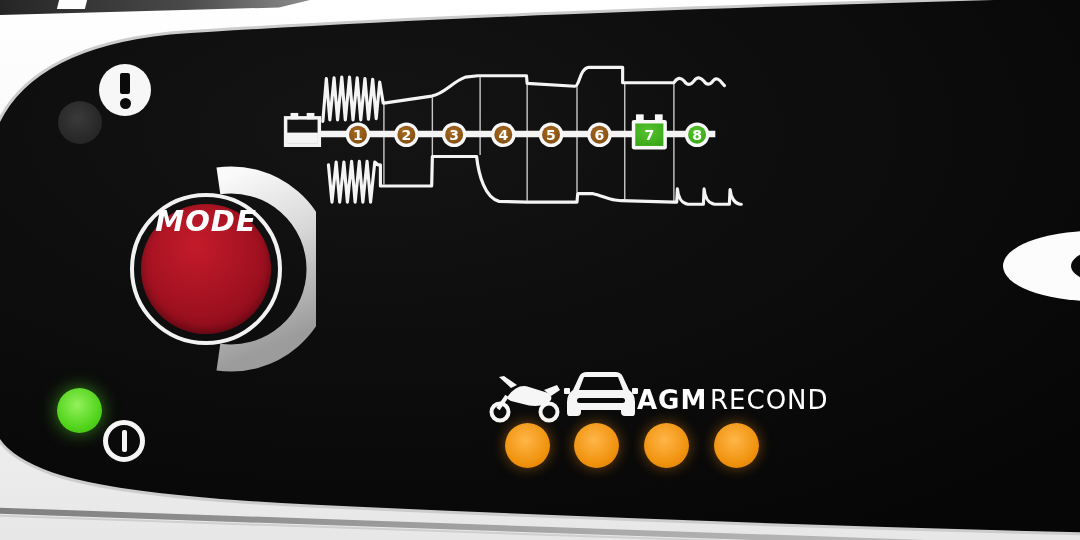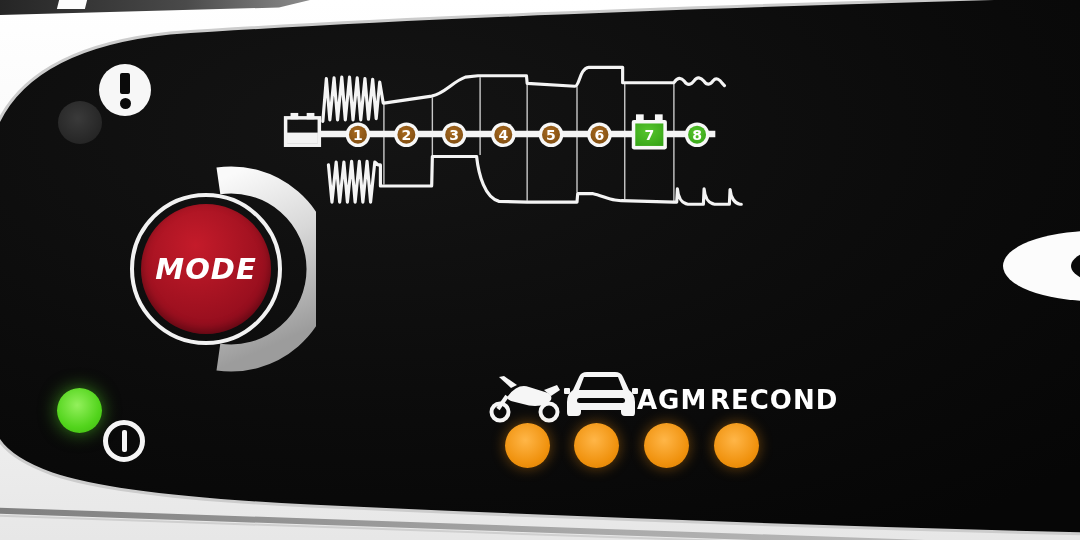--- a/index.html
+++ b/index.html
@@ -33,39 +33,39 @@
   .warn-icon{left:99px;top:64px;width:52px;height:52px;border-radius:50%;background:#f7f7f7;}
   .warn-bar{position:absolute;left:21px;top:9px;width:10px;height:21px;background:#0a0a0a;border-radius:2px;}
   .warn-dot{position:absolute;left:20.5px;top:34px;width:11px;height:11px;background:#0a0a0a;border-radius:50%;}
 
   
   .mode-arc{left:96px;top:159px;width:220px;height:220px;}
   .mode-ring{left:130px;top:193px;width:152px;height:152px;border-radius:50%;
     border:4px solid #f2f2f2;box-sizing:border-box;background:transparent;}
   .mode-btn{left:141px;top:204px;width:130px;height:130px;border-radius:50%;
     background:radial-gradient(circle at 42% 32%,#c41b2a,#a01120 55%,#82081a 100%);
-    display:flex;align-items:center;justify-content:center;cursor:pointer;
+    display:flex;align-items:flex-start;justify-content:center;cursor:pointer;
     box-shadow:inset 0 -4px 10px rgba(0,0,0,.35);}
   .mode-label{color:#fff;font-weight:700;font-style:italic;font-size:29px;letter-spacing:1px;}
 
   
   .power-led{left:57px;top:388px;width:45px;height:45px;
     background:radial-gradient(circle at 45% 38%,#93f05c,#52d41c 60%,#3cb50e 100%);
     box-shadow:0 0 18px rgba(90,225,40,.55);}
   .power-icon{left:103px;top:420px;width:42px;height:42px;border-radius:50%;
     border:5px solid #f5f5f5;box-sizing:border-box;}
   .power-bar{position:absolute;left:13.5px;top:5px;width:5px;height:22px;background:#f5f5f5;border-radius:2px;}
 
   
   .stepnum{fill:#ffffff;font-family:"DejaVu Sans","Liberation Sans",sans-serif;
     font-weight:700;font-size:20px;text-anchor:middle;}
 
   
   .agm-label{left:637px;top:385px;color:#fff;font-weight:700;font-size:26px;letter-spacing:1px;}
-  .recond-label{left:710px;top:385px;color:#fff;font-weight:700;font-size:26px;letter-spacing:1px;}
+  .recond-label{left:710px;top:385px;color:#fff;font-weight:400;font-size:26px;letter-spacing:1px;}
   .orange-led{width:45px;height:45px;top:423px;
     background:radial-gradient(circle at 45% 38%,#ffb648,#f0920e 62%,#d87c00 100%);
     box-shadow:0 0 14px rgba(240,145,15,.45);}
   #oled1{left:505px;} #oled2{left:574px;} #oled3{left:644px;} #oled4{left:714px;}
 
   
   .side-oval{left:1003px;top:231px;width:180px;height:70px;border-radius:50%;background:#fcfcfc;}
   .side-oval-inner{left:1071px;top:247px;width:95px;height:38px;border-radius:50%;background:#0a0a0a;}
 </style>
 </head>

